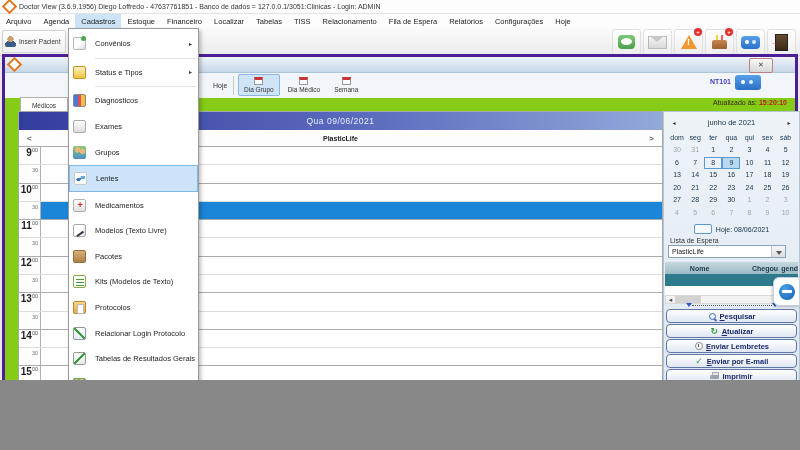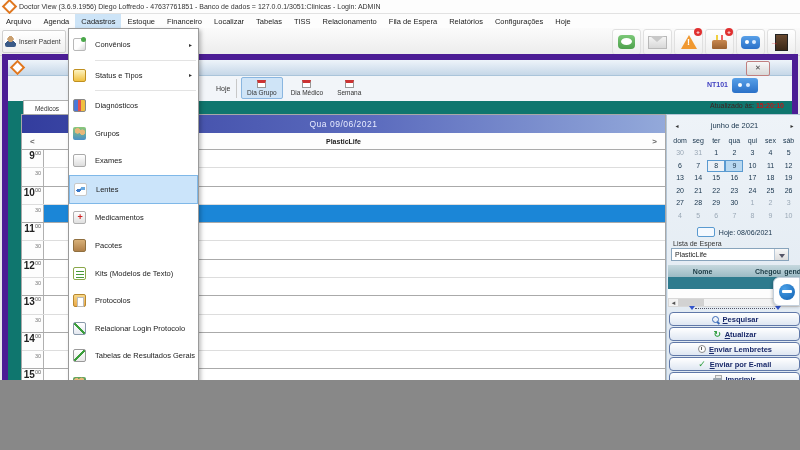--- a/index.html
+++ b/index.html
@@ -28,21 +28,21 @@
   .mail-icon:after{content:"";position:absolute;left:1px;top:-1px;border-left:7px solid transparent;border-right:7px solid transparent;border-top:6px solid #c8c8c8;}
   .alert-icon{width:0;height:0;border-left:8px solid transparent;border-right:8px solid transparent;border-bottom:14px solid #f09830;position:relative;}
   .alert-icon:after{content:"!";position:absolute;left:-1.5px;top:2px;color:#fff;font-weight:bold;font-size:9px;}
   .birthday-icon{width:15px;height:9px;background:linear-gradient(#c88850,#9a6030);border-radius:2px 2px 1px 1px;position:relative;margin-top:5px;}
   .birthday-icon:after{content:"";position:absolute;left:4px;top:-5px;width:2px;height:5px;background:#f0d040;box-shadow:5px 0 0 #f06060;}
   .contacts-icon{width:19px;height:13px;background:linear-gradient(#58a0e8,#2a70c8);border-radius:4px;position:relative;}
   .contacts-icon:after{content:"";position:absolute;left:4px;top:4px;width:4px;height:4px;border-radius:50%;background:#fff;box-shadow:7px 0 0 #d8eaff;}
   .exit-icon{width:11px;height:15px;background:linear-gradient(#6a4a30,#3a2818);border:1px solid #222;position:relative;}
   .exit-icon:after{content:"\2192";position:absolute;left:-6px;top:3px;color:#c82020;font-weight:bold;font-size:8px;}
   
-  .mdi{left:2px;top:54px;width:796px;height:367px;background:#0f766e;border:6px solid #4c1d95;box-sizing:border-box;}
+  .mdi{left:2px;top:54px;width:796px;height:367px;background:#84cc16;border:3px solid #4c1d95;box-sizing:border-box;}
   .mdi-titlebar{position:absolute;left:0;top:0;width:100%;height:16px;background:linear-gradient(#eef4fa,#c6d7e8);border-bottom:1px solid #aac4da;display:flex;align-items:center;padding:0 4px;box-sizing:border-box;}
   .mdi-close{position:absolute;right:22px;top:1px;width:22px;height:13px;background:linear-gradient(#f8f8f8,#d8d8d8);border:1px solid #c08080;border-radius:2px;text-align:center;line-height:12px;font-size:7px;color:#444;font-weight:bold;}
   
   .ag-toolbar{position:absolute;left:0;top:16px;width:100%;height:25px;background:#f2f5f9;}
   .hoje-btn{position:absolute;left:202px;top:4px;height:17px;padding:0 6px;display:flex;align-items:center;font-size:7px;color:#333;}
   .tb-sep{position:absolute;left:228px;top:3px;width:1px;height:19px;background:#c8c8c8;}
   .view-btns{position:absolute;left:233px;top:1px;display:flex;gap:2px;}
   .view-btn{display:flex;flex-direction:column;align-items:center;justify-content:center;gap:1px;padding:2px 5px;border:1px solid transparent;border-radius:2px;font-size:6.5px;color:#333;}
   .view-btn.active{background:#cfe4f7;border-color:#8ab6e0;}
   .cal-ic{width:9px;height:8px;background:#fff;border:1px solid #999;border-top:3px solid #cc3333;box-sizing:border-box;}
@@ -494,34 +494,38 @@
         <div class="mi status-icon"></div>
         <div class="dd-label">Status e Tipos</div>
         <div class="dd-arrow">►</div>
       </div>
       <div class="dd-sep"></div>
       <div class="dd-item">
         <div class="mi diagnosticos-icon"></div>
         <div class="dd-label">Diagnósticos</div>
       </div>
       <div class="dd-item">
+        <div class="mi exames-icon"></div>
+        <div class="dd-label">Exames</div>
+      </div>
+      <div class="dd-item">
         <div class="mi grupos-icon"></div>
         <div class="dd-label">Grupos</div>
-      </div>
-      <div class="dd-item">
-        <div class="mi exames-icon"></div>
-        <div class="dd-label">Exames</div>
       </div>
       <div class="dd-item hl">
         <div class="mi lentes-icon"></div>
         <div class="dd-label">Lentes</div>
       </div>
       <div class="dd-item">
         <div class="mi medicamentos-icon"></div>
         <div class="dd-label">Medicamentos</div>
+      </div>
+      <div class="dd-item">
+        <div class="mi modelos-icon"></div>
+        <div class="dd-label">Modelos (Texto Livre)</div>
       </div>
       <div class="dd-item">
         <div class="mi pacotes-icon"></div>
         <div class="dd-label">Pacotes</div>
       </div>
       <div class="dd-item">
         <div class="mi kits-icon"></div>
         <div class="dd-label">Kits (Modelos de Texto)</div>
       </div>
       <div class="dd-item">

